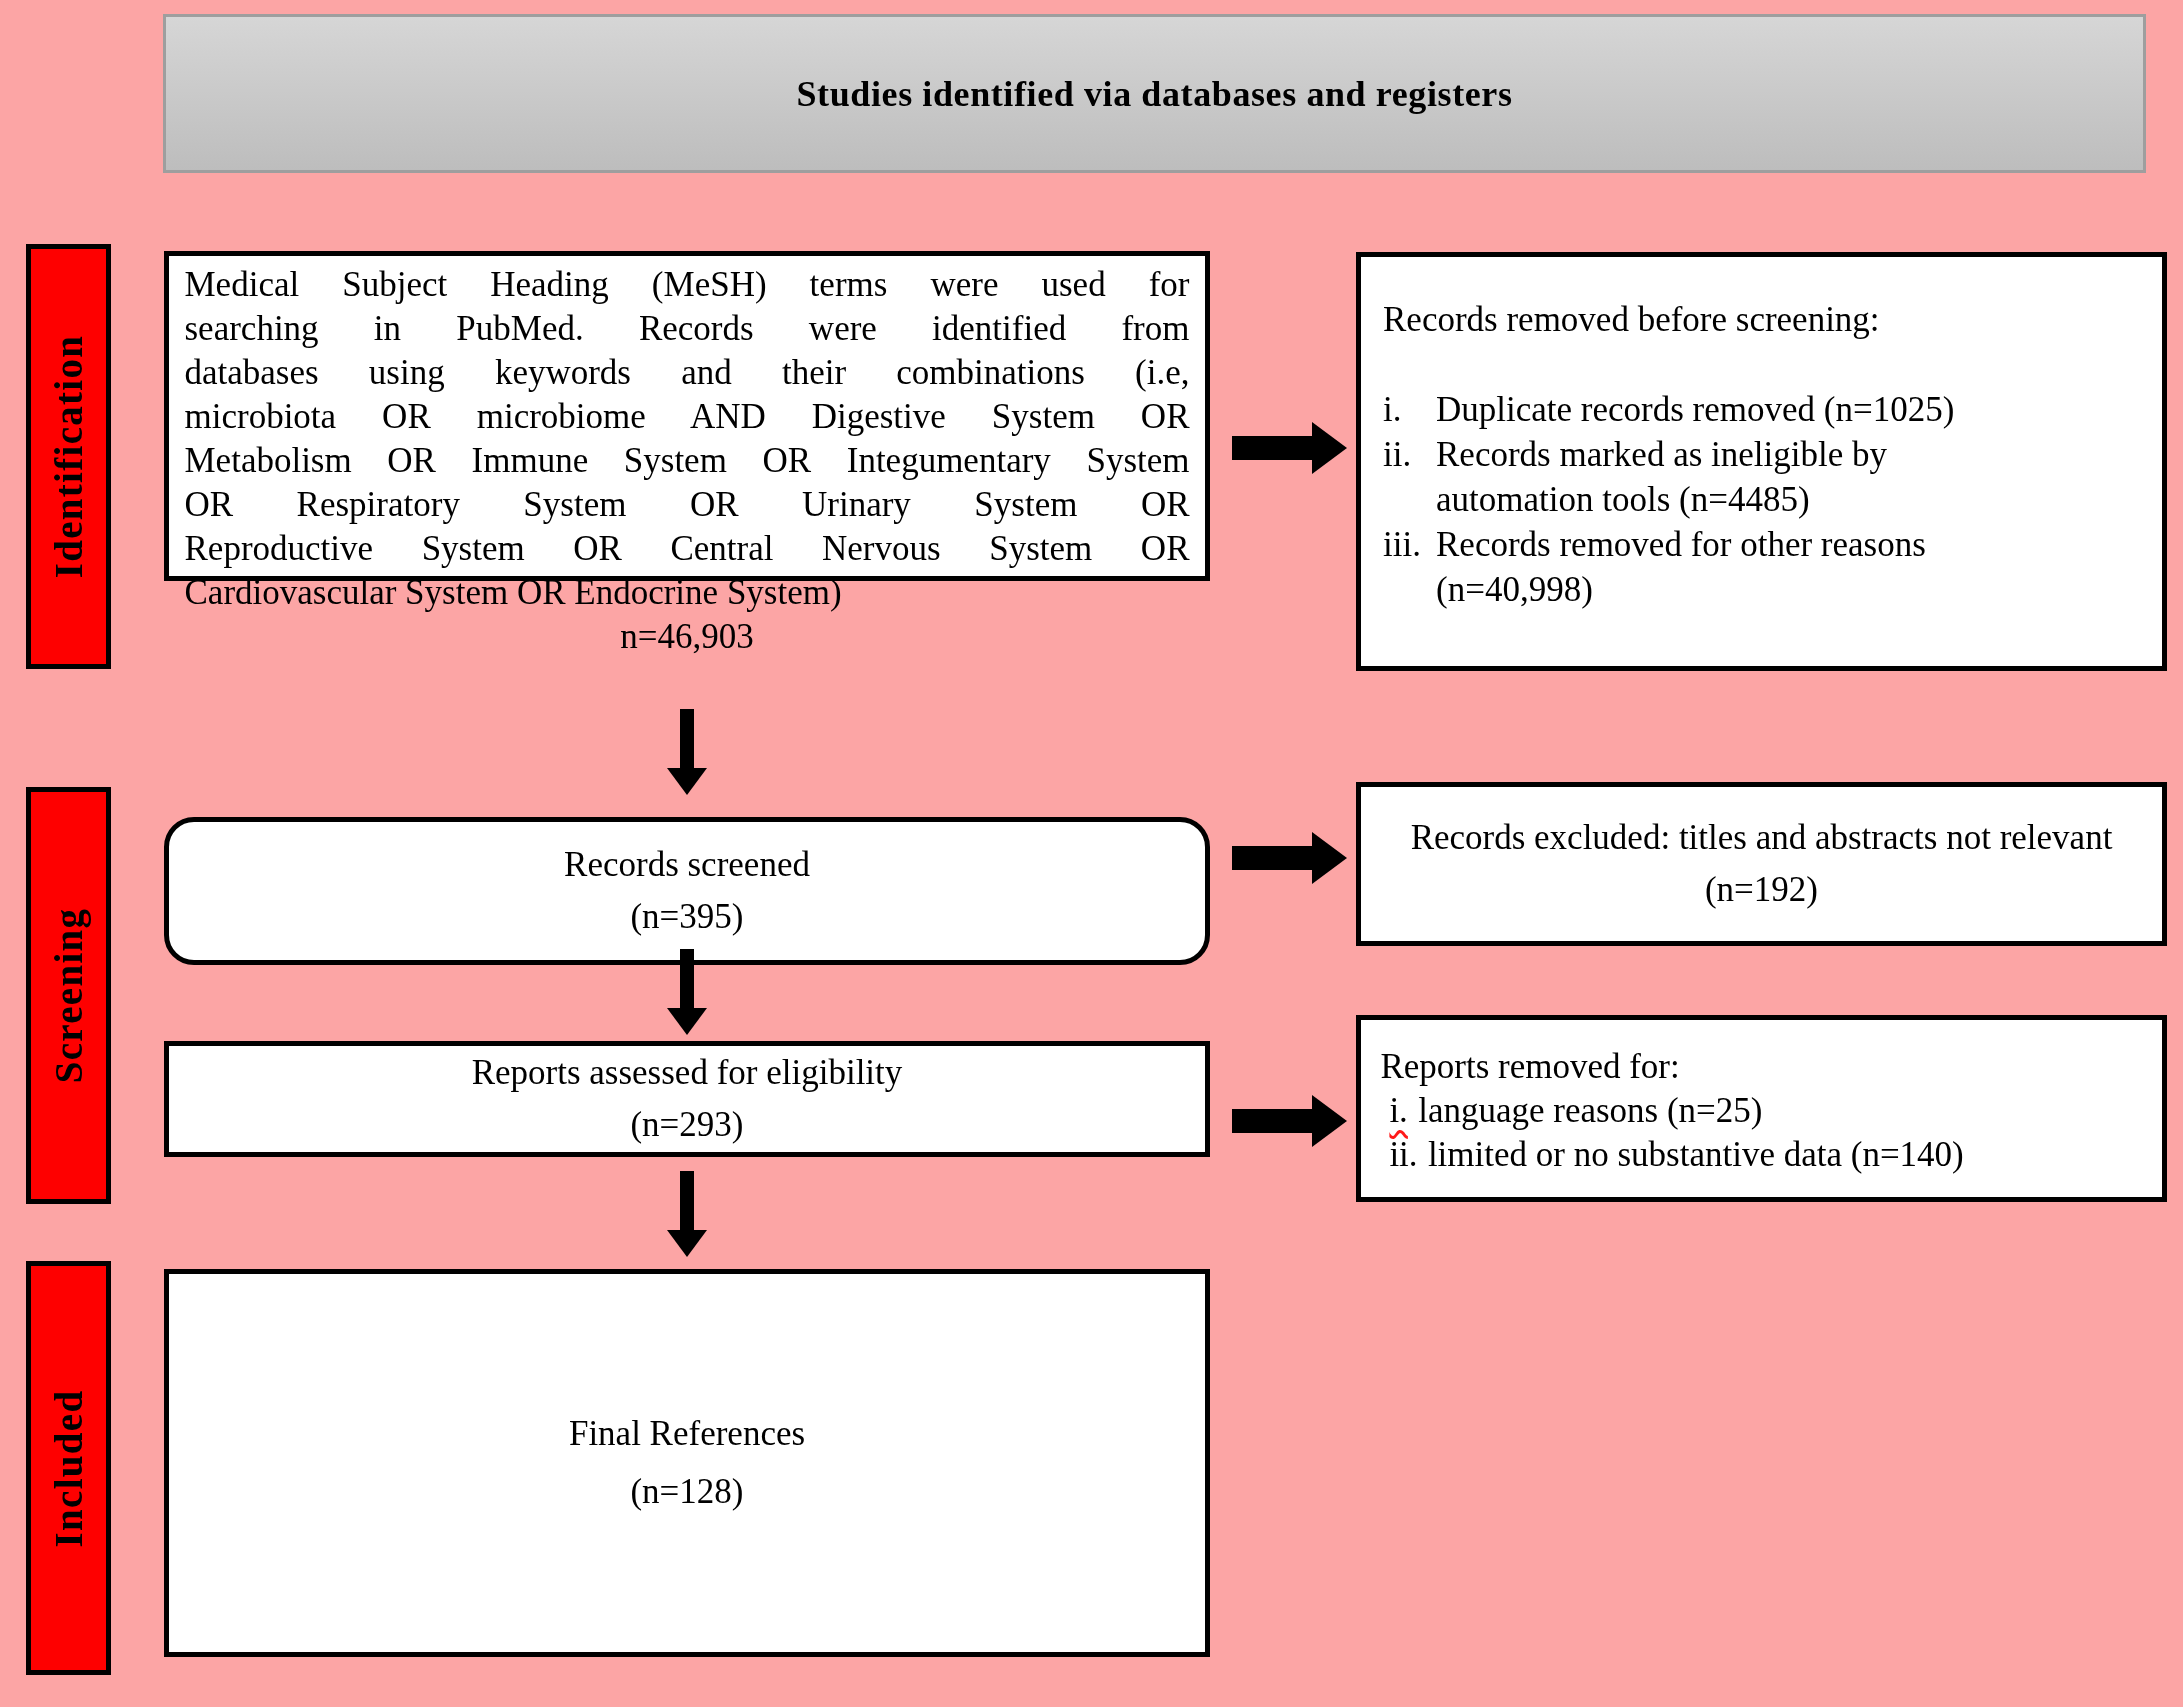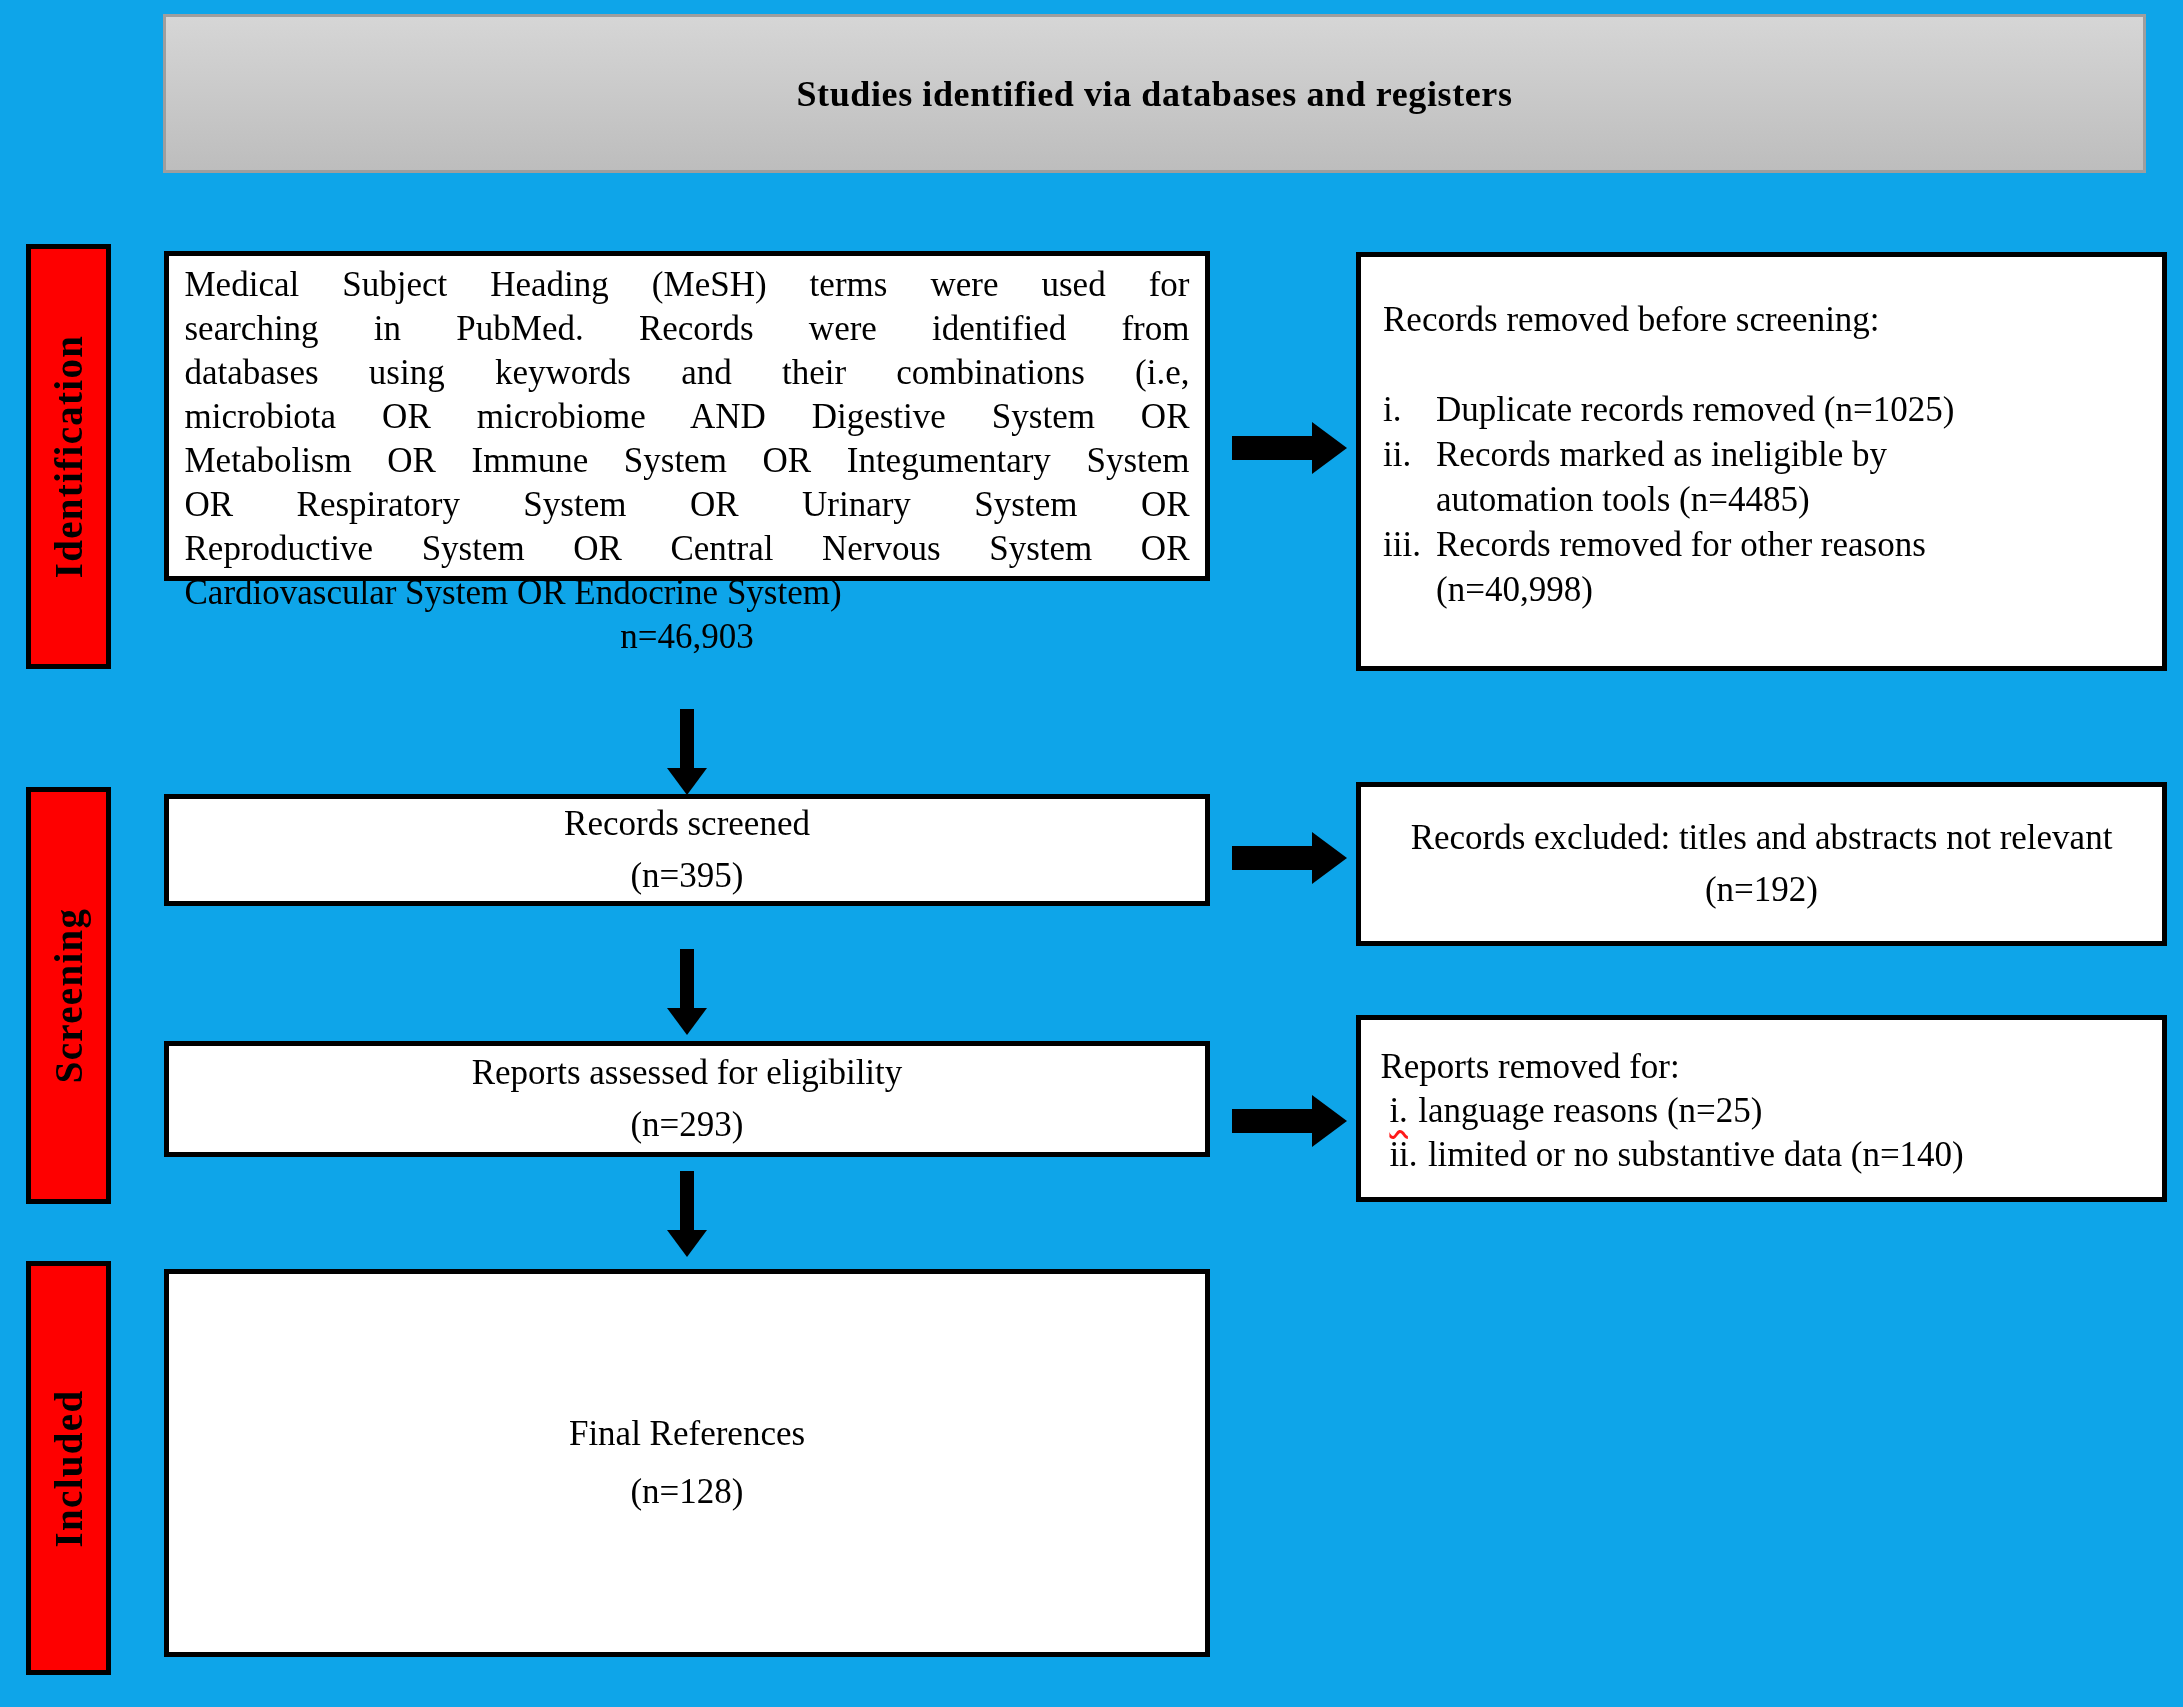--- a/index.html
+++ b/index.html
@@ -1,20 +1,20 @@
 <!DOCTYPE html>
 <html style="--stage-red: #fe0000; --box-border: #000000; --arrow-black: #000000; --header-border: #9e9e9e; --header-top: #d6d6d6; --header-bottom: #bdbdbd; --squiggle-red: #ff1a1a;font-size:10.3px"><head>
 <meta charset="utf-8">
 <style>
   html,body{margin:0;padding:0;background:#ffffff;}
   .canvas{
     position:relative;
     width:2183px;
     height:1707px;
-    background:#0ea5e9;
+    background:#fca5a5;
     font-family:"Liberation Serif","DejaVu Serif",serif;
     color:#000;
     overflow:hidden;
   }
   
   .header-box{
     position:absolute;left:163px;top:14.2px;width:1983px;height:159px;
     box-sizing:border-box;
     border:3.2px solid var(--header-border,#9e9e9e);
     background:linear-gradient(180deg,var(--header-top,#d6d6d6) 0%,var(--header-bottom,#bdbdbd) 100%);
@@ -44,22 +44,22 @@
   }
   .box-search{left:164px;top:251px;width:1046px;height:330px;padding:6.5px 15.5px 0 15.5px;}
   .jline{text-align:justify;text-align-last:justify;text-justify:inter-word;line-height:44px;}
   .lline{text-align:left;line-height:44px;}
   .cline{text-align:center;line-height:44px;}
   .box-records-removed{left:1356px;top:252px;width:811px;height:419px;padding:40px 32px 0 22px;}
   .rr-heading{line-height:45px;margin-bottom:45px;}
   .rr-item{display:flex;line-height:45px;}
   .rr-marker{width:53px;flex:0 0 53px;}
   .rr-text{flex:1;}
-  .box-records-screened{left:164px;top:794px;width:1046px;height:112px;
-    display:flex;flex-direction:column;align-items:center;justify-content:center;line-height:52px;text-align:center;}
+  .box-records-screened{left:164px;top:817px;width:1046px;height:148px;
+    display:flex;flex-direction:column;align-items:center;justify-content:center;line-height:52px;text-align:center;border-radius:30px;}
   .box-records-excluded{left:1356px;top:782px;width:811px;height:164px;
     display:flex;flex-direction:column;align-items:center;justify-content:center;line-height:52px;text-align:center;padding:0 18px;}
   .box-reports-assessed{left:164px;top:1041px;width:1046px;height:116px;
     display:flex;flex-direction:column;align-items:center;justify-content:center;line-height:52px;text-align:center;}
   .box-reports-excluded{left:1356px;top:1015px;width:811px;height:187px;padding:24.6px 15.5px 0 19.4px;}
   .re-heading{line-height:44px;}
   .re-item{line-height:44px;padding-left:9px;}
   .re-marker{margin-right:10.3px;}
   .squiggle{
     text-decoration-line:underline;

